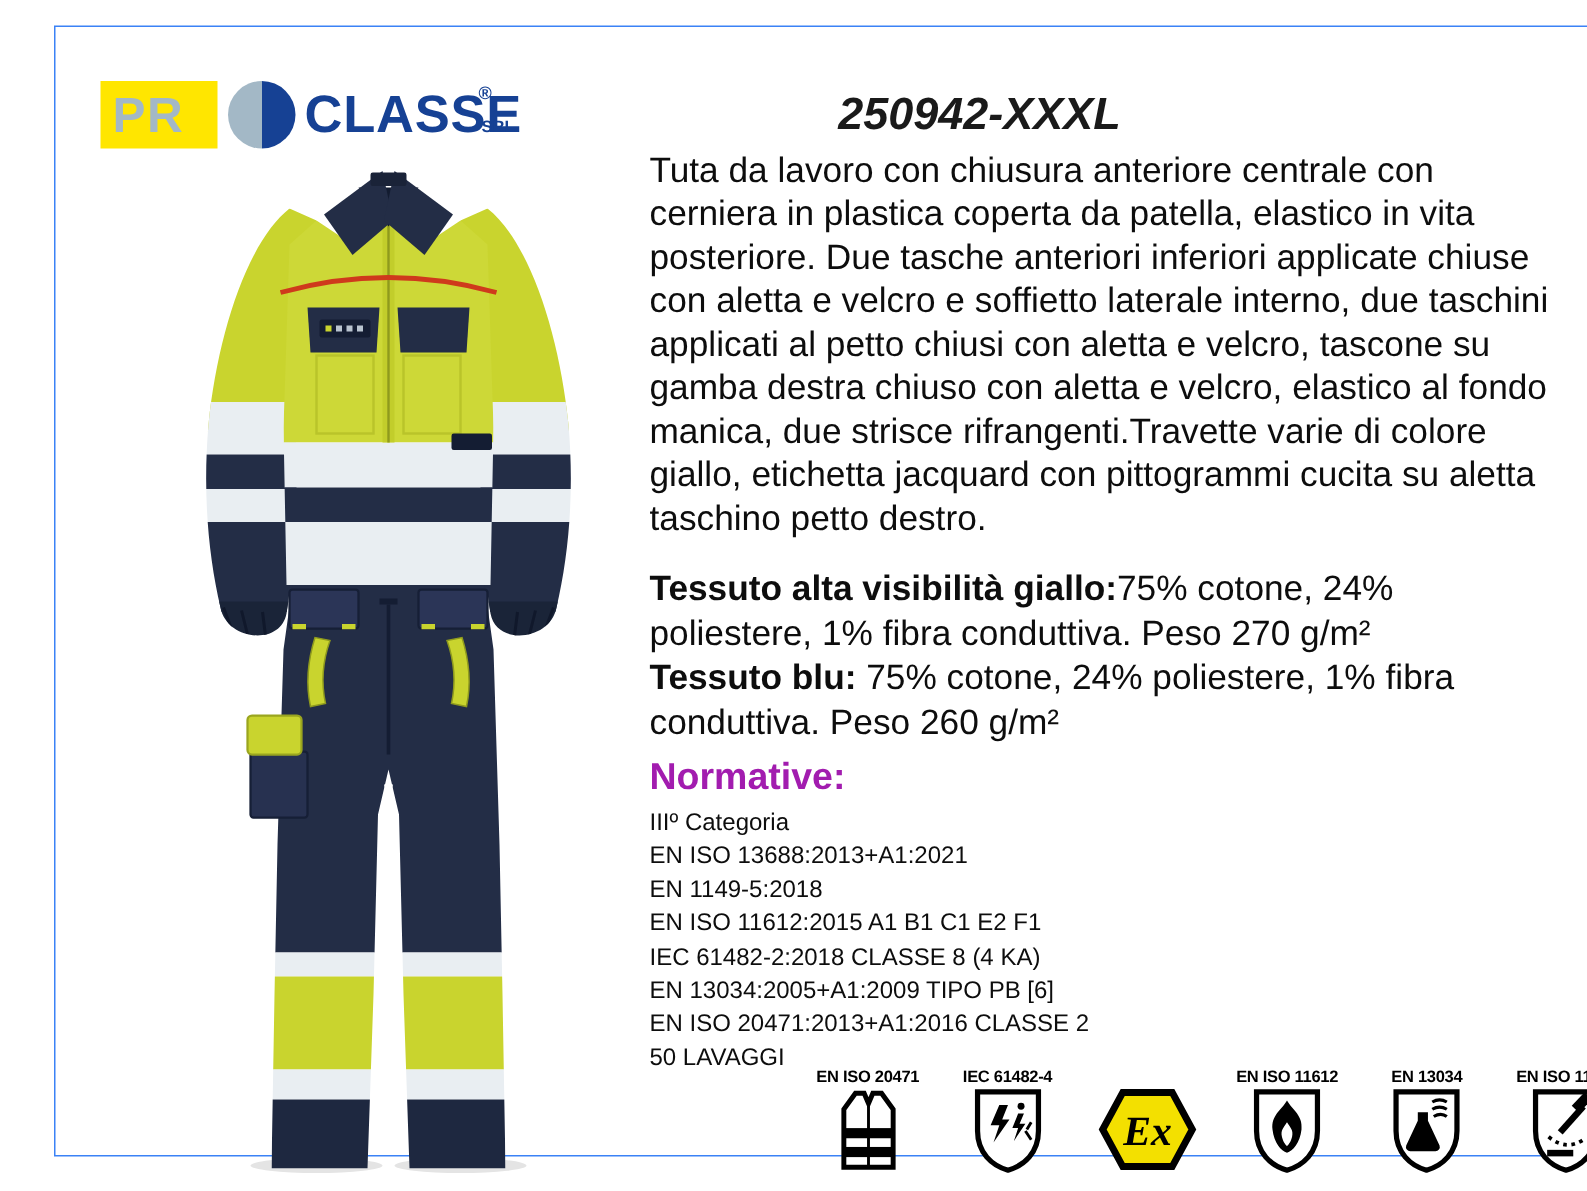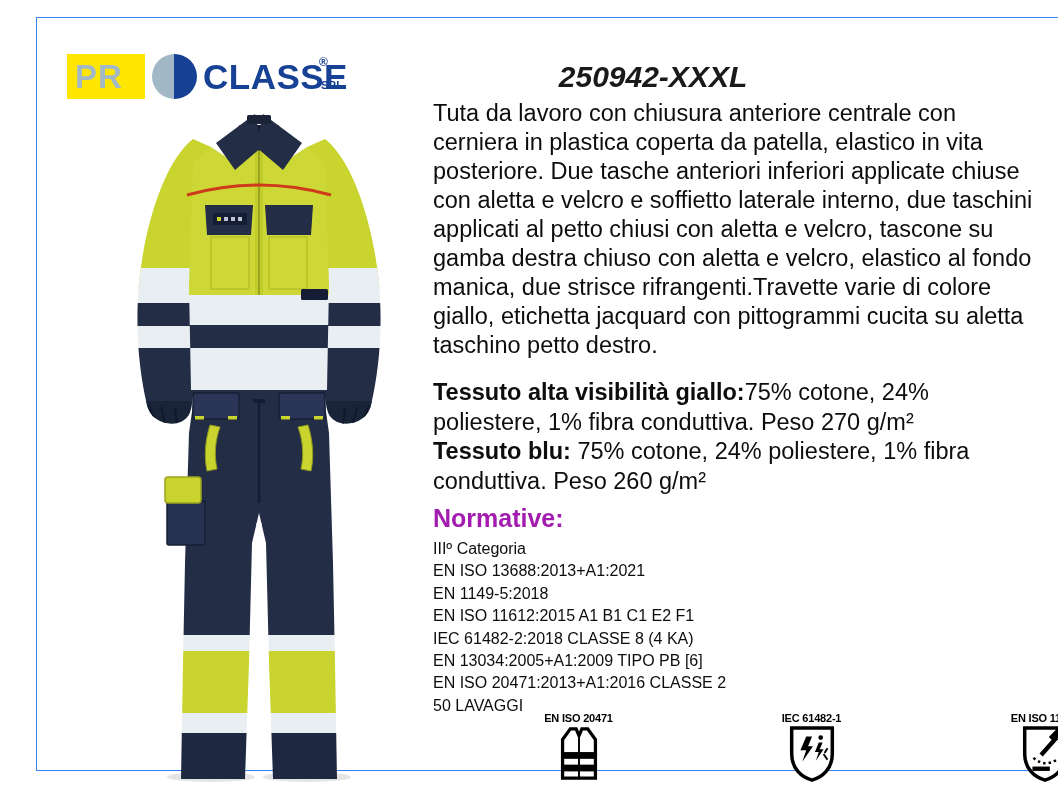--- a/index.html
+++ b/index.html
@@ -102,34 +102,62 @@
           <path d="M17 4 L9 15 V55 H43 V15 L35 4 H29 L26 11 L23 4 Z" fill="#fff" stroke="#000" stroke-width="3.4"></path>
           <rect x="10" y="28" width="32" height="7" fill="#000"></rect>
           <rect x="10" y="41" width="32" height="7" fill="#000"></rect>
           <line x1="26" y1="11" x2="26" y2="55" stroke="#000" stroke-width="2"></line>
         </svg>
       </span>
     </div>
 
 
     <div class="cert">
-      <div class="cert-label">IEC 61482-1</div>
+      <div class="cert-label">IEC 61482-4</div>
       <span>
         <svg width="52" height="58" viewBox="0 0 52 60">
           <path d="M5 3 H47 V30 C47 45 37 54 26 57 C15 54 5 45 5 30 Z" fill="#fff" stroke="#000" stroke-width="3.6"></path>
           <polygon points="20,12 26,12 22,22 27,22 16,38 20,26 14,26" fill="#000"></polygon>
           <circle cx="35" cy="13" r="2.4" fill="#000"></circle>
           <polygon points="33,18 37,18 34,25 38,25 30,37 33,28 29,28" fill="#000"></polygon>
           <path d="M38 30 l4 6 M42 24 l-3 5" stroke="#000" stroke-width="2"></path>
         </svg>
       </span>
     </div>
 
-
-
+    <div class="cert ex-pad">
+      <span>
+        <svg width="68" height="60" viewBox="0 0 66 58">
+          <polygon points="4,29 17,5 49,5 62,29 49,53 17,53" fill="#f3e000" stroke="#000" stroke-width="4.5"></polygon>
+          <text x="33" y="39" text-anchor="middle" font-size="27" font-style="italic" font-weight="bold" font-family="Liberation Serif, serif" fill="#000">Ex</text>
+        </svg>
+      </span>
+    </div>
+
+    <div class="cert">
+      <div class="cert-label">EN ISO 11612</div>
+      <span>
+        <svg width="52" height="58" viewBox="0 0 52 60">
+          <path d="M5 3 H47 V30 C47 45 37 54 26 57 C15 54 5 45 5 30 Z" fill="#fff" stroke="#000" stroke-width="3.6"></path>
+          <path d="M26 9 C30 16 37 19 36 29 C35 38 30 44 26 45 C22 44 17 38 16 29 C15 19 22 16 26 9 Z" fill="#000"></path>
+          <path d="M26 24 C28.5 28 30.5 29.5 29.5 34 C28.5 38 27 39.5 26 40.5 C25 39.5 23.5 38 22.5 34 C21.5 29.5 23.5 28 26 24 Z" fill="#fff"></path>
+        </svg>
+      </span>
+    </div>
+
+    <div class="cert">
+      <div class="cert-label">EN 13034</div>
+      <span>
+        <svg width="52" height="58" viewBox="0 0 52 60">
+          <path d="M5 3 H47 V30 C47 45 37 54 26 57 C15 54 5 45 5 30 Z" fill="#fff" stroke="#000" stroke-width="3.6"></path>
+          <path d="M20 17 h7 v6 l8 17 a3 3 0 0 1 -3 4 H15 a3 3 0 0 1 -3 -4 l8 -17 Z" fill="#000"></path>
+          <path d="M30 10 q5 -3 10 0 M30 15 q5 -3 10 0 M31 20 q5 -3 9 0" fill="none" stroke="#000" stroke-width="2.2"></path>
+        </svg>
+      </span>
+    </div>
 
     <div class="cert">
       <div class="cert-label">EN ISO 11611</div>
       <span>
         <svg width="52" height="58" viewBox="0 0 52 60">
           <path d="M5 3 H47 V30 C47 45 37 54 26 57 C15 54 5 45 5 30 Z" fill="#fff" stroke="#000" stroke-width="3.6"></path>
           <path d="M38 13 L22 31" stroke="#000" stroke-width="4.5"></path>
           <rect x="31" y="7" width="13" height="7" transform="rotate(-46 37 11)" fill="#000"></rect>
           <path d="M14 34 q12 10 24 2" fill="none" stroke="#000" stroke-width="2.6" stroke-dasharray="2.5 3.2"></path>
           <rect x="13" y="43" width="18" height="4.5" fill="#000"></rect>

